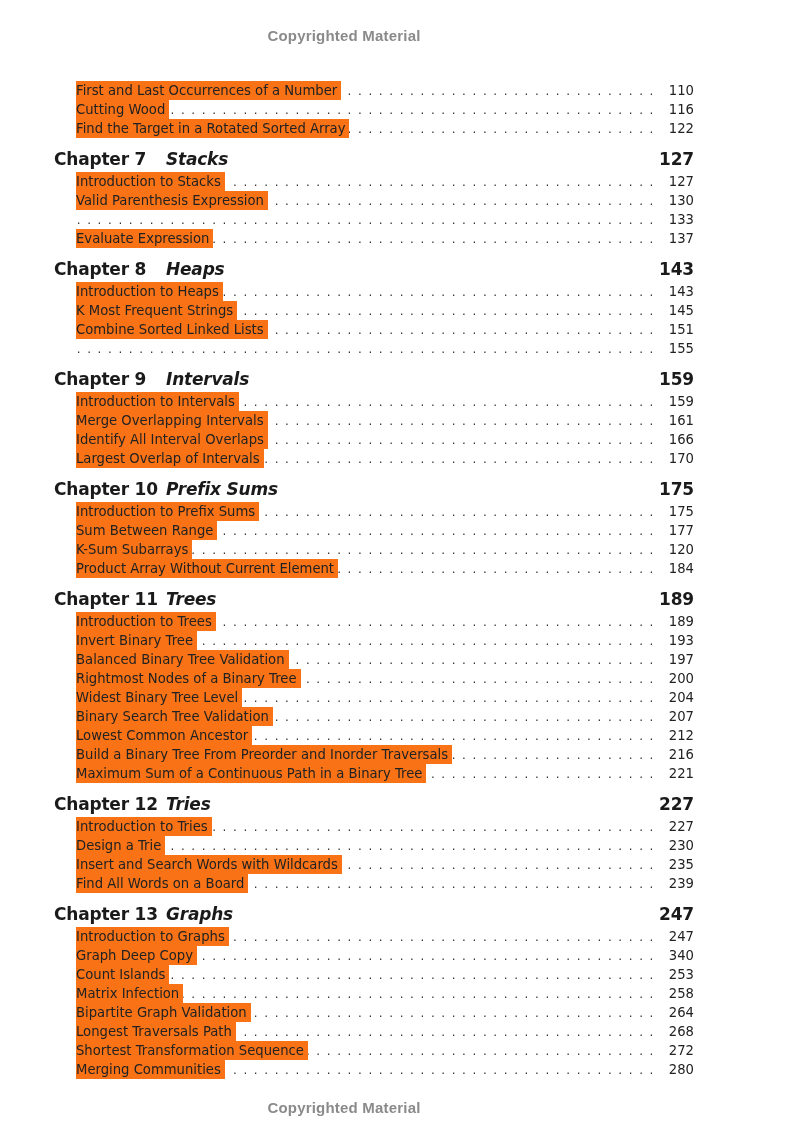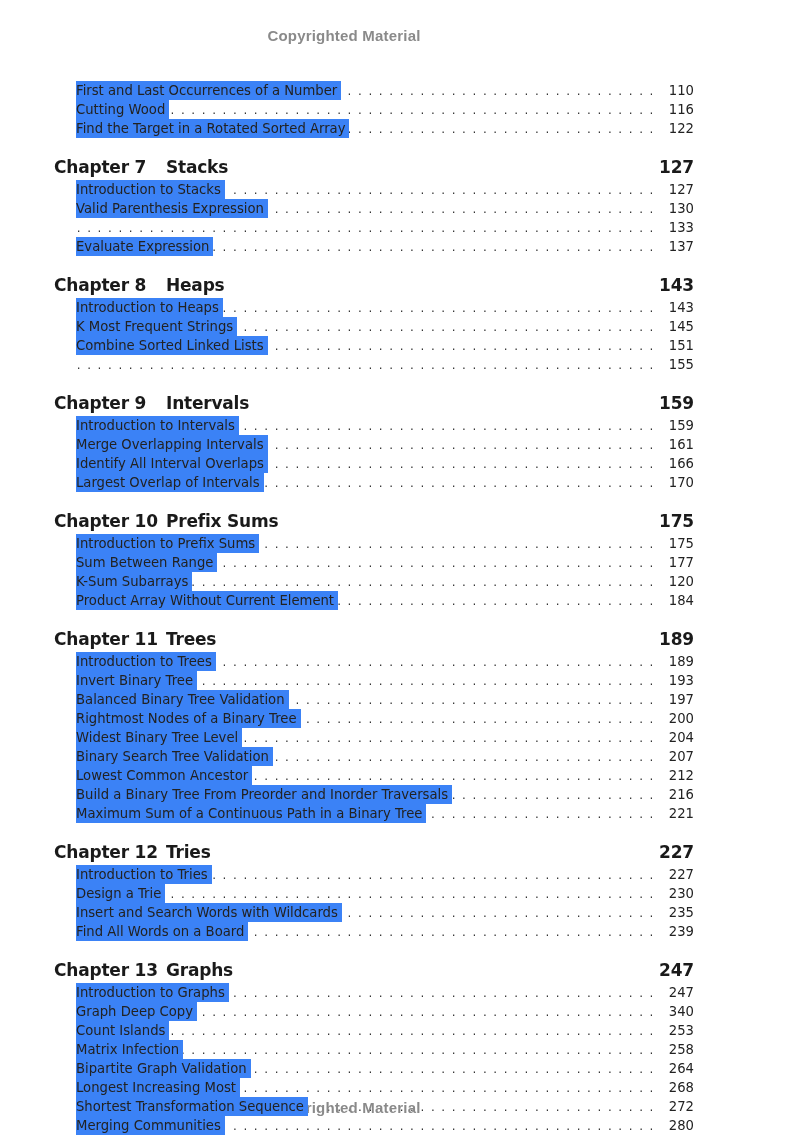--- a/index.html
+++ b/index.html
@@ -29,59 +29,60 @@
     .watermark.top { top: 27px; }
     .watermark.bottom { top: 1099px; }
 
     #toc {
       position: absolute;
       left: 54px;
       top: 81px;
       width: 640px;
     }
     .chapter {
-      margin-top: 17px;
+      margin-top: 9px;
     }
     .chapter-head {
       display: flex;
       align-items: baseline;
       height: 25px;
       line-height: 25px;
       font-family: "DejaVu Sans", sans-serif;
       font-weight: bold;
       font-size: 17px;
       color: #1a1a1a;
       letter-spacing: -0.2px;
     }
     .chapter-num {
       width: 112px;
       flex: none;
     }
     .chapter-title {
       flex: 1;
+      font-style: italic;
     }
     .chapter-page {
       flex: none;
       text-align: right;
     }
     .entry {
       display: flex;
       align-items: baseline;
       height: 19px;
       line-height: 19px;
       padding-left: 22px;
       font-family: "DejaVu Sans", sans-serif;
       font-size: 13.2px;
       color: #222;
       overflow: hidden;
     }
     .entry-title {
       flex: none;
       white-space: nowrap;
-      background: #3b82f6;
+      background: #f97316;
       padding-right: 4px;
       position: relative;
       z-index: 1;
     }
     .entry-leader {
       flex: 1;
       overflow: hidden;
       white-space: nowrap;
       color: #333;
       letter-spacing: 6.6px;
@@ -343,21 +344,21 @@
     <span class="entry-title">Matrix Infection</span>
     <span class="entry-leader">................................................................................</span>
     <span class="entry-page">258</span>
   </div>
           <div class="entry">
     <span class="entry-title">Bipartite Graph Validation</span>
     <span class="entry-leader">................................................................................</span>
     <span class="entry-page">264</span>
   </div>
           <div class="entry">
-    <span class="entry-title">Longest Increasing Most</span>
+    <span class="entry-title">Longest Traversals Path</span>
     <span class="entry-leader">................................................................................</span>
     <span class="entry-page">268</span>
   </div>
           <div class="entry">
     <span class="entry-title">Shortest Transformation Sequence</span>
     <span class="entry-leader">................................................................................</span>
     <span class="entry-page">272</span>
   </div>
           <div class="entry">
     <span class="entry-title">Merging Communities</span>

